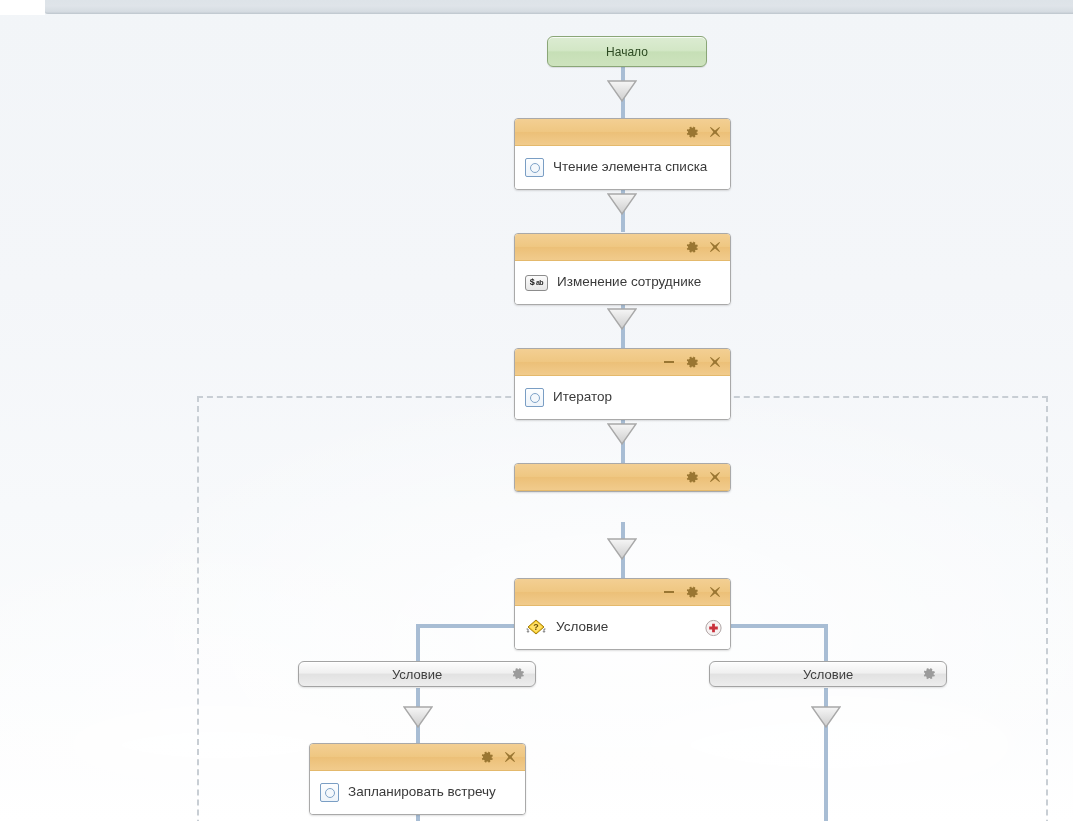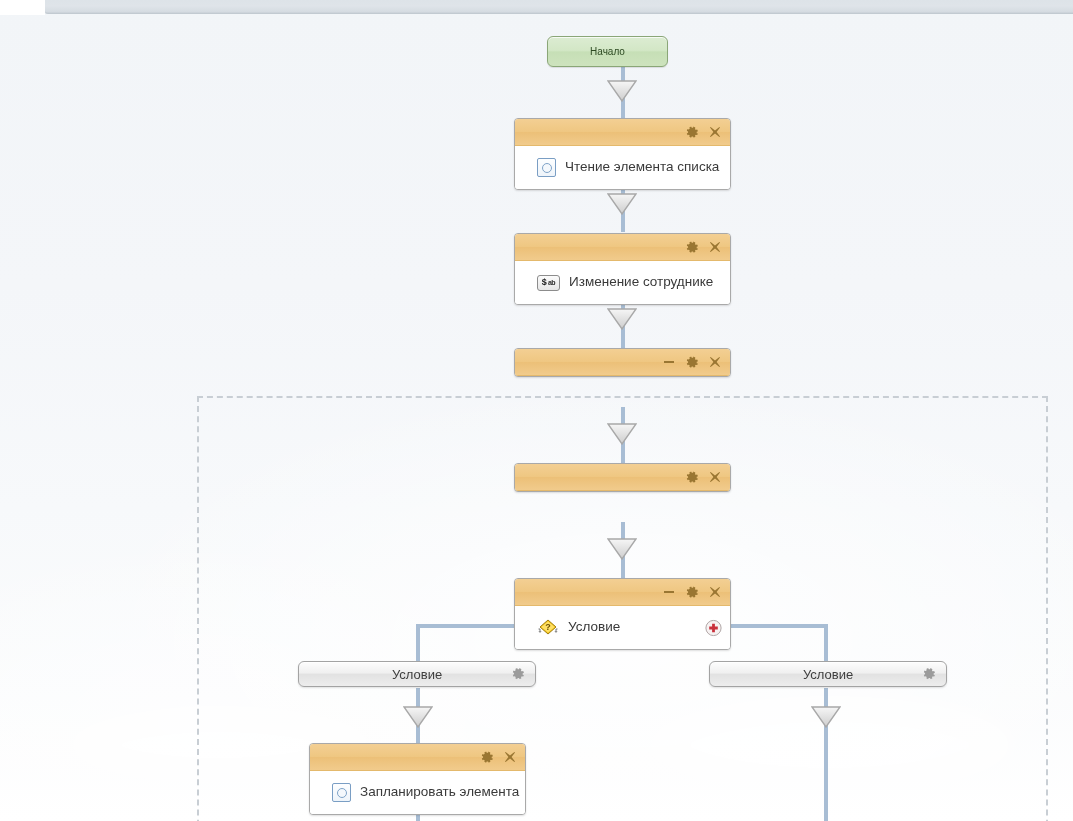--- a/index.html
+++ b/index.html
@@ -80,30 +80,30 @@
   .arrow {
     position: absolute;
     width: 30px; height: 22px;
   }
   .arrow svg { display: block; }
 
   
   #start-node {
     position: absolute;
     left: 547px; top: 36px;
-    width: 121px; height: 31px;
+    width: 160px; height: 31px;
     box-sizing: border-box;
     border: 1px solid #8aa677;
     border-radius: 6px;
     background: linear-gradient(180deg, #dcecd2 0%, #d3e7c6 46%, #c6dfb6 52%, #cde3bd 100%);
     box-shadow: inset 0 1px 0 rgba(255,255,255,0.75), 0 1px 1px rgba(0,0,0,0.10);
     display: flex;
     align-items: center;
     justify-content: center;
-    font-size: 10px;
+    font-size: 12px;
     color: #2d4a22;
     cursor: pointer;
   }
 
   
   .node {
     position: absolute;
     box-sizing: border-box;
     border: 1px solid #a9a9a9;
     border-radius: 4px;
@@ -129,21 +129,21 @@
     cursor: pointer;
     color: #9a7632;
   }
   .hdr-btn svg { display: block; }
 
   .node-body {
     position: relative;
     height: 43px;
     display: flex;
     align-items: center;
-    padding-left: 22px;
+    padding-left: 10px;
     gap: 9px;
     background: #ffffff;
   }
   .node-label {
     font-size: 13.5px;
     color: #3a3a3a;
     white-space: nowrap;
     line-height: 1;
     padding-bottom: 2px;
   }
@@ -364,20 +364,26 @@
             <path d="M8 5.2a2.8 2.8 0 1 0 0 5.6 2.8 2.8 0 0 0 0-5.6zm0 4.2a1.4 1.4 0 1 1 0-2.8 1.4 1.4 0 0 1 0 2.8z"></path>
             <path d="M14.3 9.3l-1.2-.5c.05-.26.08-.53.08-.8s-.03-.54-.08-.8l1.2-.5a.5.5 0 0 0 .27-.63l-.6-1.45a.5.5 0 0 0-.63-.28l-1.2.5a5.2 5.2 0 0 0-1.14-1.13l.5-1.2a.5.5 0 0 0-.28-.64L9.77.8a.5.5 0 0 0-.64.27l-.5 1.2a5.3 5.3 0 0 0-1.6 0l-.5-1.2A.5.5 0 0 0 5.9.8L4.45 1.4a.5.5 0 0 0-.28.63l.5 1.2c-.43.32-.8.7-1.13 1.14l-1.2-.5a.5.5 0 0 0-.64.27L1.1 5.6a.5.5 0 0 0 .27.63l1.2.5a5.3 5.3 0 0 0 0 1.6l-1.2.5a.5.5 0 0 0-.27.63l.6 1.45a.5.5 0 0 0 .63.28l1.2-.5c.33.43.7.81 1.14 1.13l-.5 1.2a.5.5 0 0 0 .27.64l1.45.6a.5.5 0 0 0 .64-.27l.5-1.2a5.3 5.3 0 0 0 1.6 0l.5 1.2a.5.5 0 0 0 .63.27l1.45-.6a.5.5 0 0 0 .28-.63l-.5-1.2c.43-.33.81-.7 1.13-1.14l1.2.5a.5.5 0 0 0 .64-.27l.6-1.45a.5.5 0 0 0-.27-.64z"></path>
           </svg>
       </span>
       <span class="hdr-btn">
         <svg width="12" height="12" viewBox="0 0 12 12">
             <path d="M1.6 1 1 1.6 4.4 6 1 10.4l.6.6L6 7.6 10.4 11l.6-.6L7.6 6 11 1.6l-.6-.6L6 4.4z" fill="currentColor"></path>
           </svg>
       </span>
     </div>
+    <div class="node-body">
+      <span class="ico-activity">
+          <i></i>
+        </span>
+      <span class="node-label">Итератор</span>
+    </div>
   </div>
 
   <div class="node" style="left:514px; top:463px; width:217px;">
     <div class="node-header">
       <span class="hdr-btn">
         <svg width="13" height="13" viewBox="0 0 16 16" fill="currentColor">
             <path d="M8 5.2a2.8 2.8 0 1 0 0 5.6 2.8 2.8 0 0 0 0-5.6zm0 4.2a1.4 1.4 0 1 1 0-2.8 1.4 1.4 0 0 1 0 2.8z"></path>
             <path d="M14.3 9.3l-1.2-.5c.05-.26.08-.53.08-.8s-.03-.54-.08-.8l1.2-.5a.5.5 0 0 0 .27-.63l-.6-1.45a.5.5 0 0 0-.63-.28l-1.2.5a5.2 5.2 0 0 0-1.14-1.13l.5-1.2a.5.5 0 0 0-.28-.64L9.77.8a.5.5 0 0 0-.64.27l-.5 1.2a5.3 5.3 0 0 0-1.6 0l-.5-1.2A.5.5 0 0 0 5.9.8L4.45 1.4a.5.5 0 0 0-.28.63l.5 1.2c-.43.32-.8.7-1.13 1.14l-1.2-.5a.5.5 0 0 0-.64.27L1.1 5.6a.5.5 0 0 0 .27.63l1.2.5a5.3 5.3 0 0 0 0 1.6l-1.2.5a.5.5 0 0 0-.27.63l.6 1.45a.5.5 0 0 0 .63.28l1.2-.5c.33.43.7.81 1.14 1.13l-.5 1.2a.5.5 0 0 0 .27.64l1.45.6a.5.5 0 0 0 .64-.27l.5-1.2a5.3 5.3 0 0 0 1.6 0l.5 1.2a.5.5 0 0 0 .63.27l1.45-.6a.5.5 0 0 0 .28-.63l-.5-1.2c.43-.33.81-.7 1.13-1.14l1.2.5a.5.5 0 0 0 .64-.27l.6-1.45a.5.5 0 0 0-.27-.64z"></path>
           </svg>
       </span>
@@ -459,17 +465,17 @@
       <span class="hdr-btn">
         <svg width="12" height="12" viewBox="0 0 12 12">
             <path d="M1.6 1 1 1.6 4.4 6 1 10.4l.6.6L6 7.6 10.4 11l.6-.6L7.6 6 11 1.6l-.6-.6L6 4.4z" fill="currentColor"></path>
           </svg>
       </span>
     </div>
     <div class="node-body">
       <span class="ico-activity">
           <i></i>
         </span>
-      <span class="node-label">Запланировать элемента</span>
+      <span class="node-label">Запланировать встречу</span>
     </div>
   </div>
 
 </div>
 
 </body></html>

